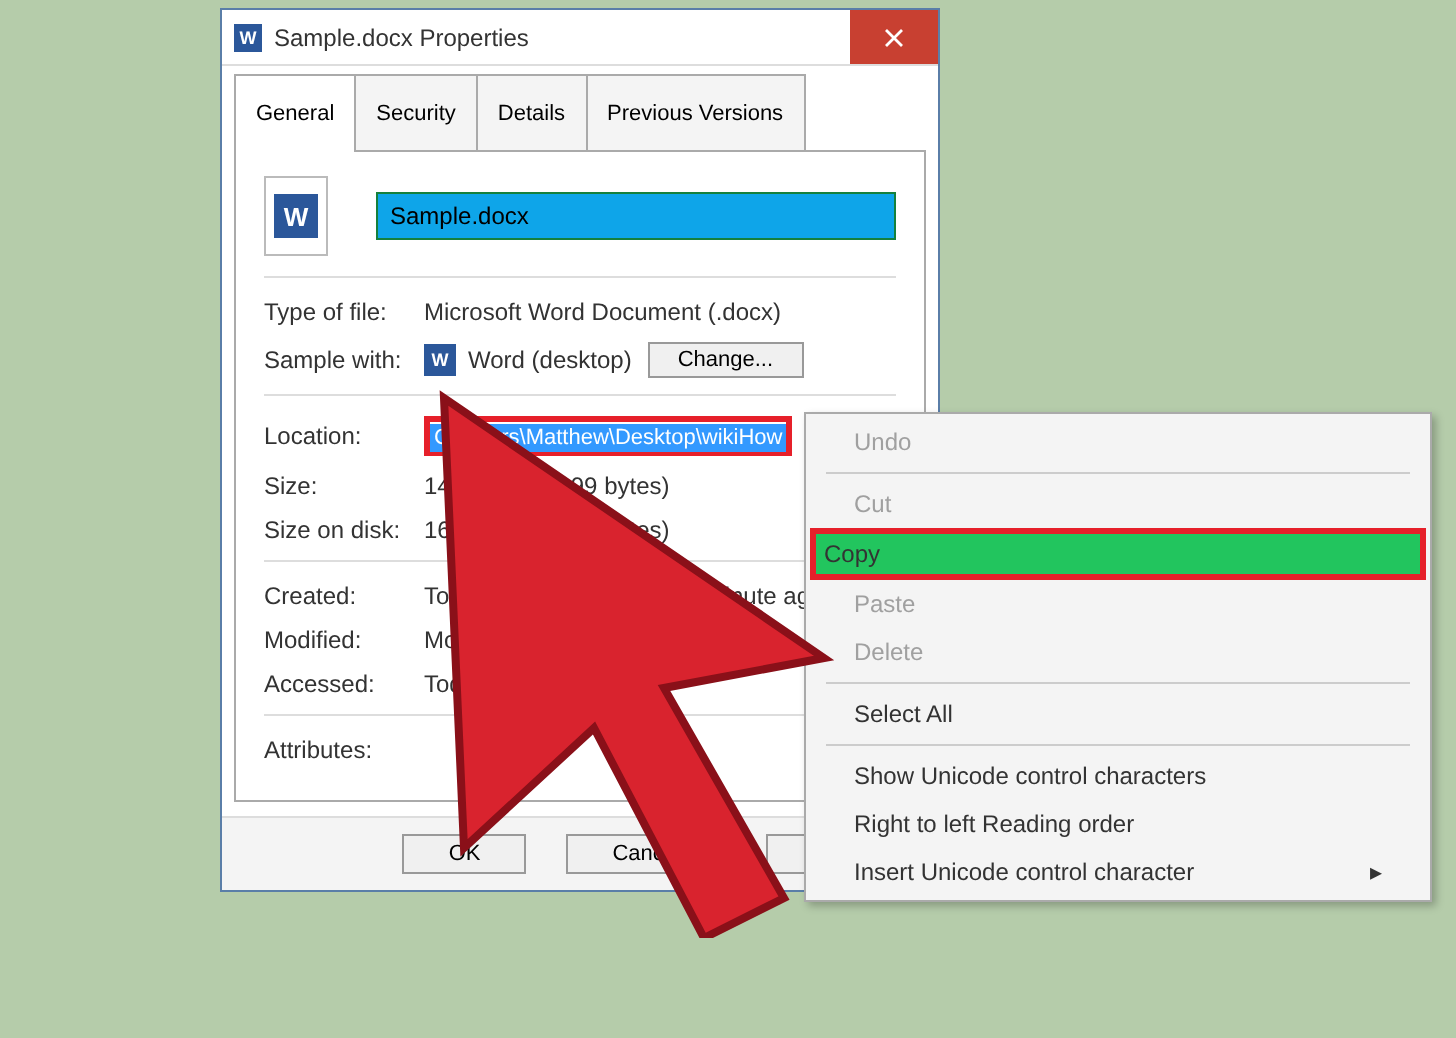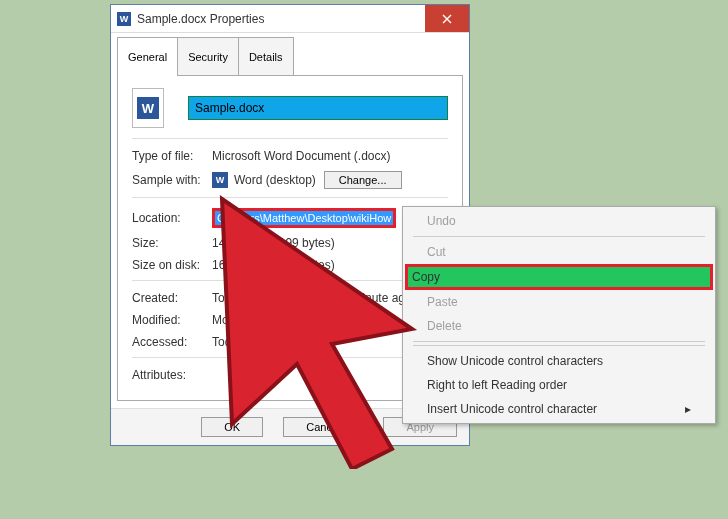--- a/index.html
+++ b/index.html
@@ -46,20 +46,21 @@
     <div class="closebtn">
       <svg width="10" height="10" viewBox="0 0 10 10">
           <path d="M1 1L9 9M9 1L1 9" stroke="#fff" stroke-width="1.4"></path>
         </svg>
     </div>
   </div>
   <div class="tabs">
     <div class="tab active">General</div>
     <div class="tab">Security</div>
     <div class="tab">Details</div>
+    <div class="tab">Previous Versions</div>
   </div>
   <div class="tabbody">
     <div class="row filehdr">
       <div class="bigicon">
           <div class="w">W</div>
         </div>
       <input class="fname" value="Sample.docx" style="">
     </div>
     <hr class="hr">
     <div class="prow">
@@ -118,20 +119,21 @@
 </div>
 
 <div class="ctxmenu">
   <div class="mitem disabled">Undo</div>
   <div class="msep"></div>
   <div class="mitem disabled">Cut</div>
   <div class="mitem hl">Copy</div>
   <div class="mitem disabled">Paste</div>
   <div class="mitem disabled">Delete</div>
   <div class="msep"></div>
+  <div class="mitem">Select All</div>
   <div class="msep"></div>
   <div class="mitem">Show Unicode control characters</div>
   <div class="mitem">Right to left Reading order</div>
   <div class="mitem sub"><span>Insert Unicode control character</span><span class="arr">▸</span></div>
 </div>
 
 <svg class="cursor" viewBox="0 0 230 280">
   <path d="M20 10 L210 140 L130 155 L190 260 L150 280 L95 175 L30 235 Z" fill="#d9232e" stroke="#8a1019" stroke-width="4"></path>
 </svg>
 

